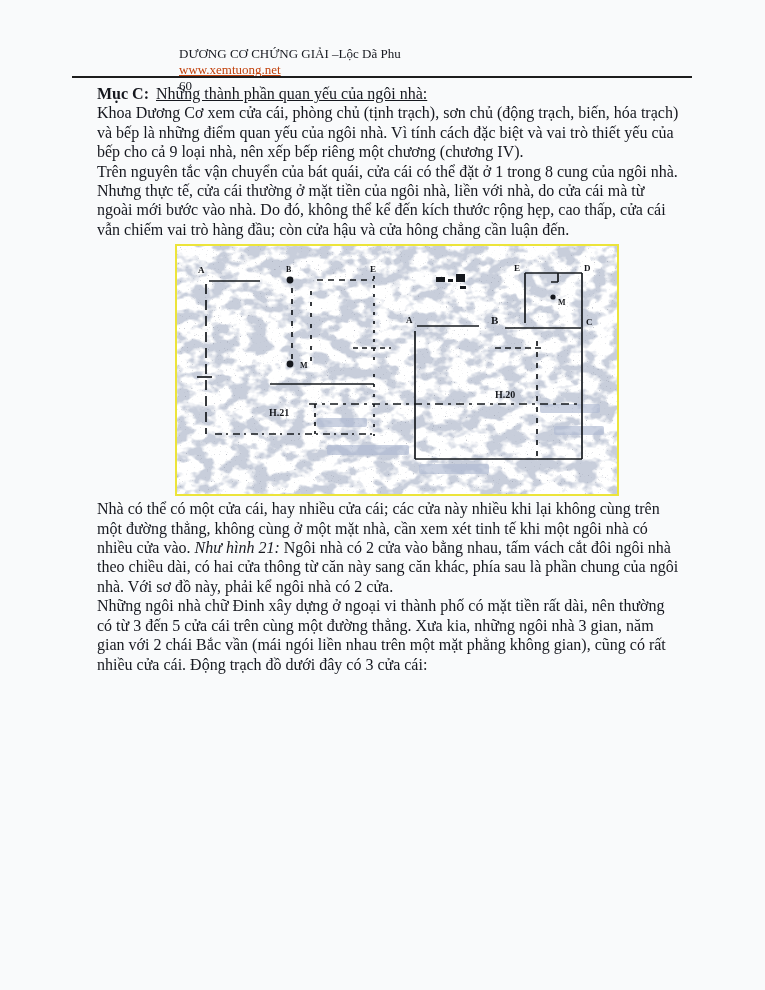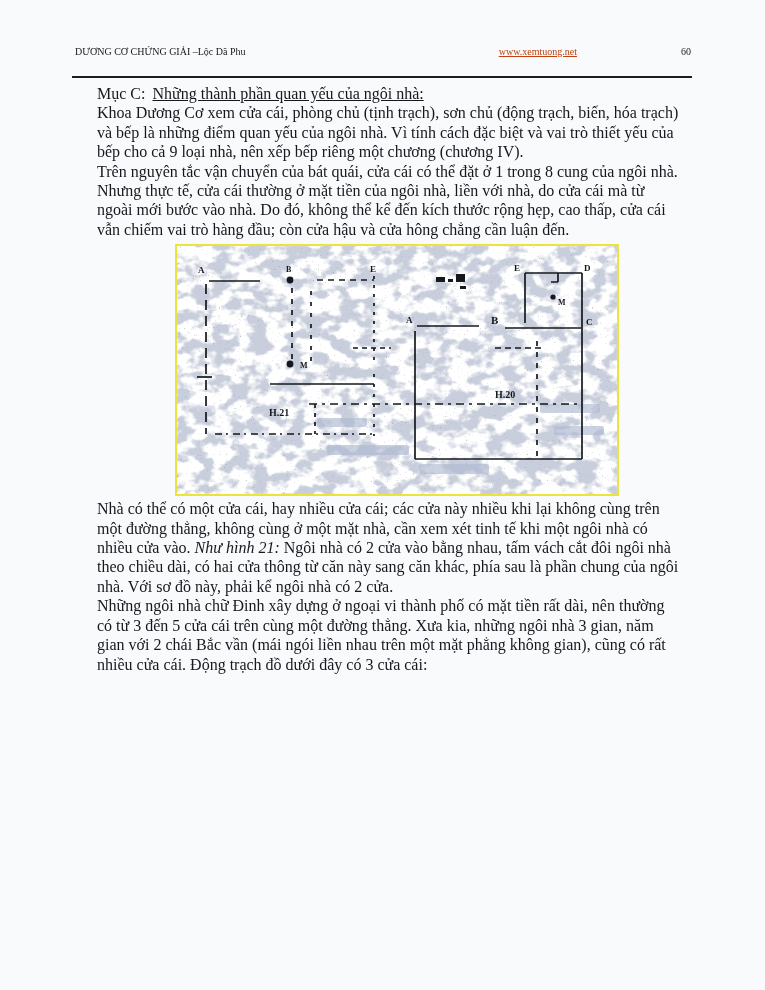--- a/index.html
+++ b/index.html
@@ -3,32 +3,32 @@
 <meta charset="utf-8">
 <style>
   html,body{margin:0;padding:0;background:#f8f9fb;}
   .page{
     position:relative;width:765px;height:990px;background:#f9fafb;
     font-family:"Liberation Serif","DejaVu Serif",serif;color:#16181f;
     overflow:hidden;
   }
   .header{
     position:absolute;left:75px;top:46px;width:616px;
-    display:flex;align-items:baseline;font-size:10px;white-space:nowrap;
+    display:flex;align-items:baseline;font-size:13px;white-space:nowrap;flex-direction:column;
   }
   .h-title{flex:1;}
   .h-link{color:#c2410c;text-decoration:underline;cursor:pointer;}
   .h-page{margin-left:104px;}
   .rule{position:absolute;left:72px;top:76px;width:620px;height:2px;background:#1d1d1d;}
   .content{
     position:absolute;left:97px;top:84px;width:586px;
     font-size:16px;line-height:19.4px;text-align:left;
   }
   .p{margin:0;}
-  .bold{font-weight:normal;margin-right:7px;}
+  .bold{font-weight:bold;margin-right:7px;}
   .underline{text-decoration:underline;text-align:right;}
   .bi{font-weight:bold;font-style:italic;}
   .heading1 .num{margin-right:8px;}
   .figure{
     margin:5px 0 3px 78px;width:440px;height:248px;
     border:2px solid #ece43a;box-sizing:content-box;line-height:0;
   }
   .fig-label{
     font-family:"Liberation Serif","DejaVu Serif",serif;
     font-weight:bold;fill:#14161b;

